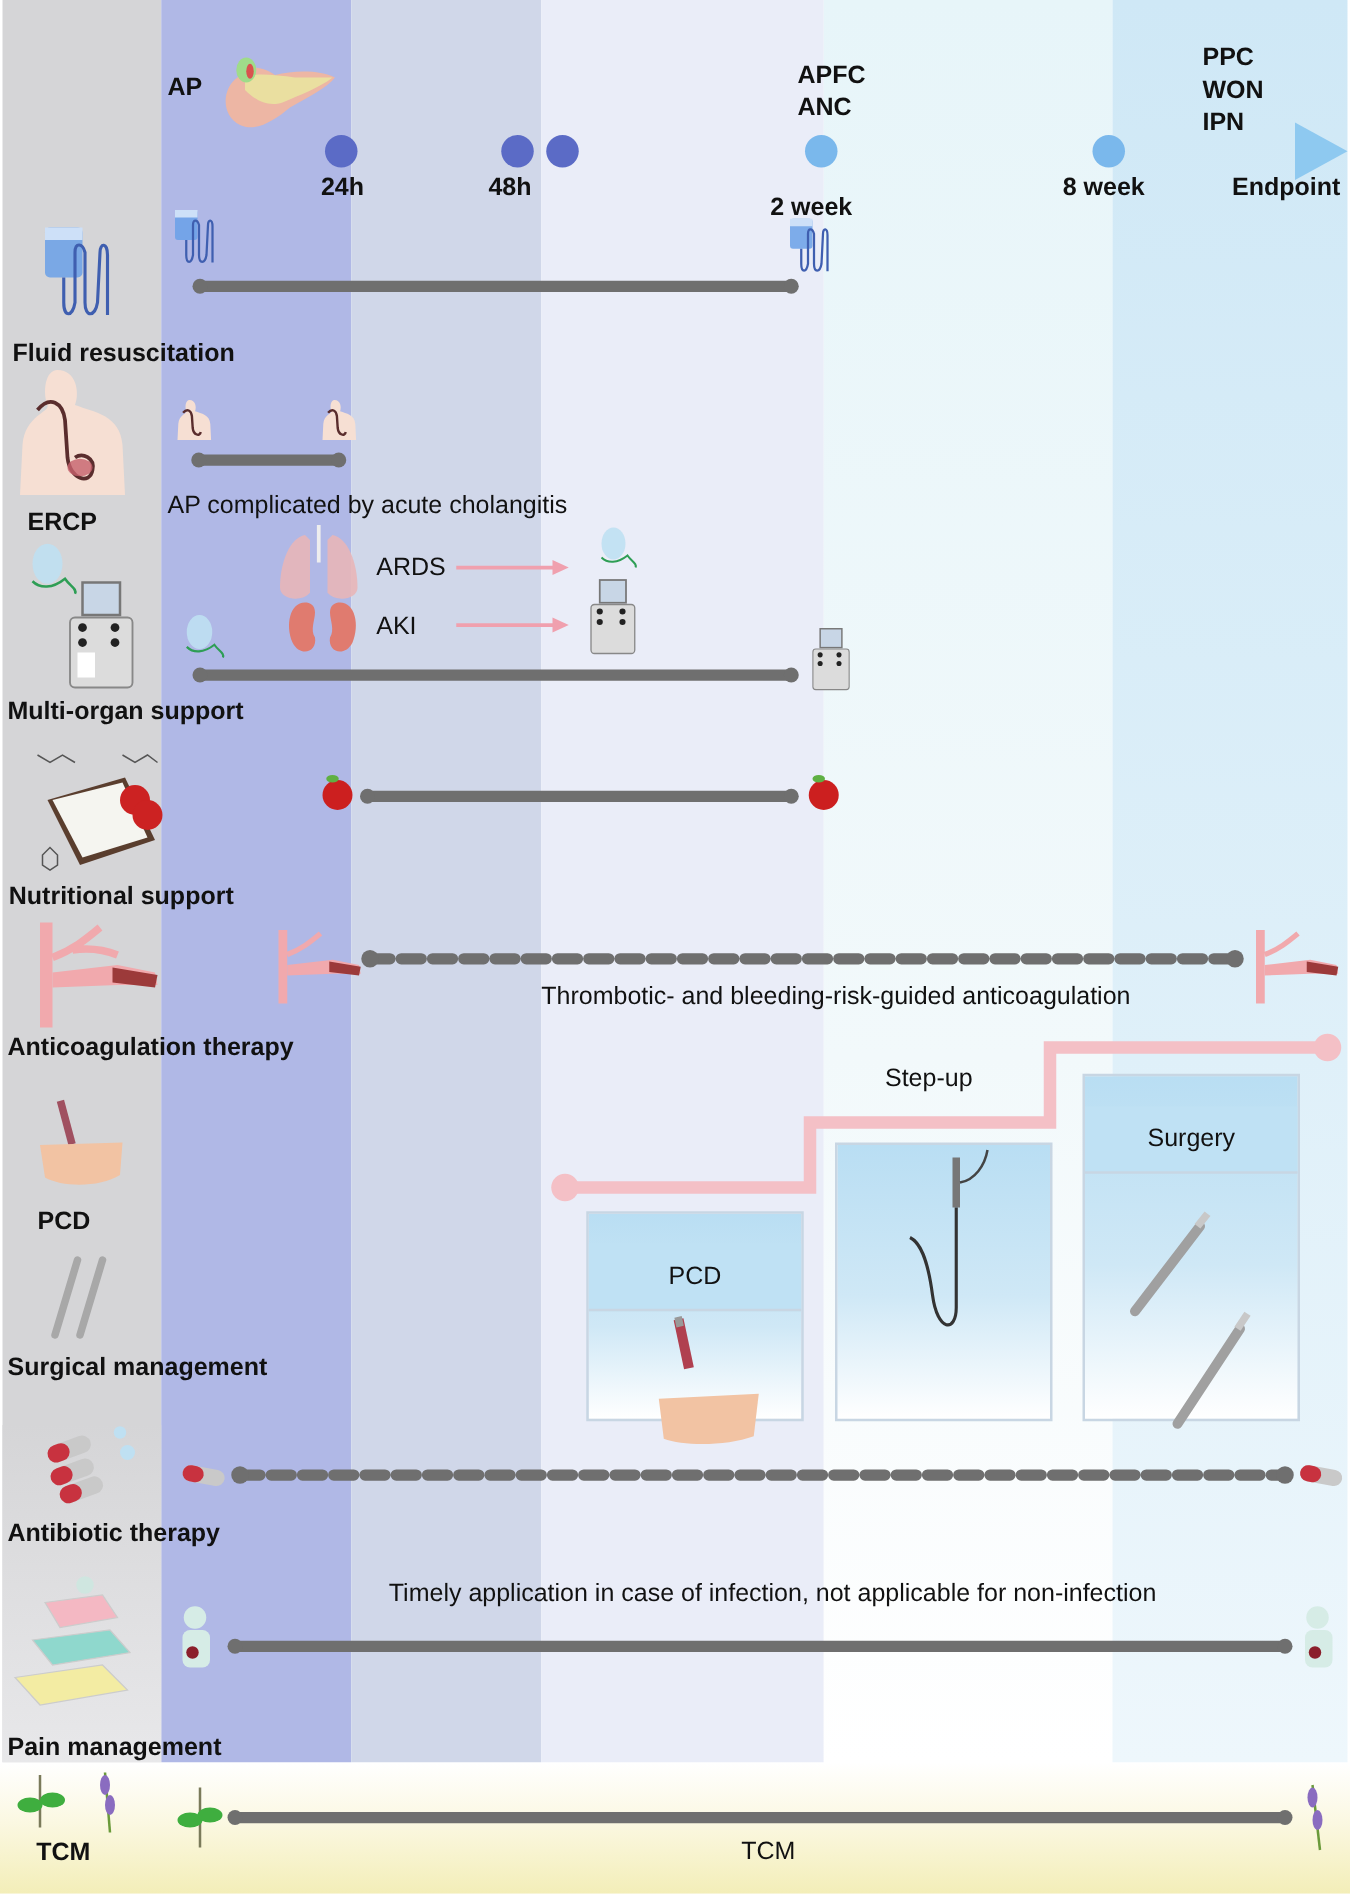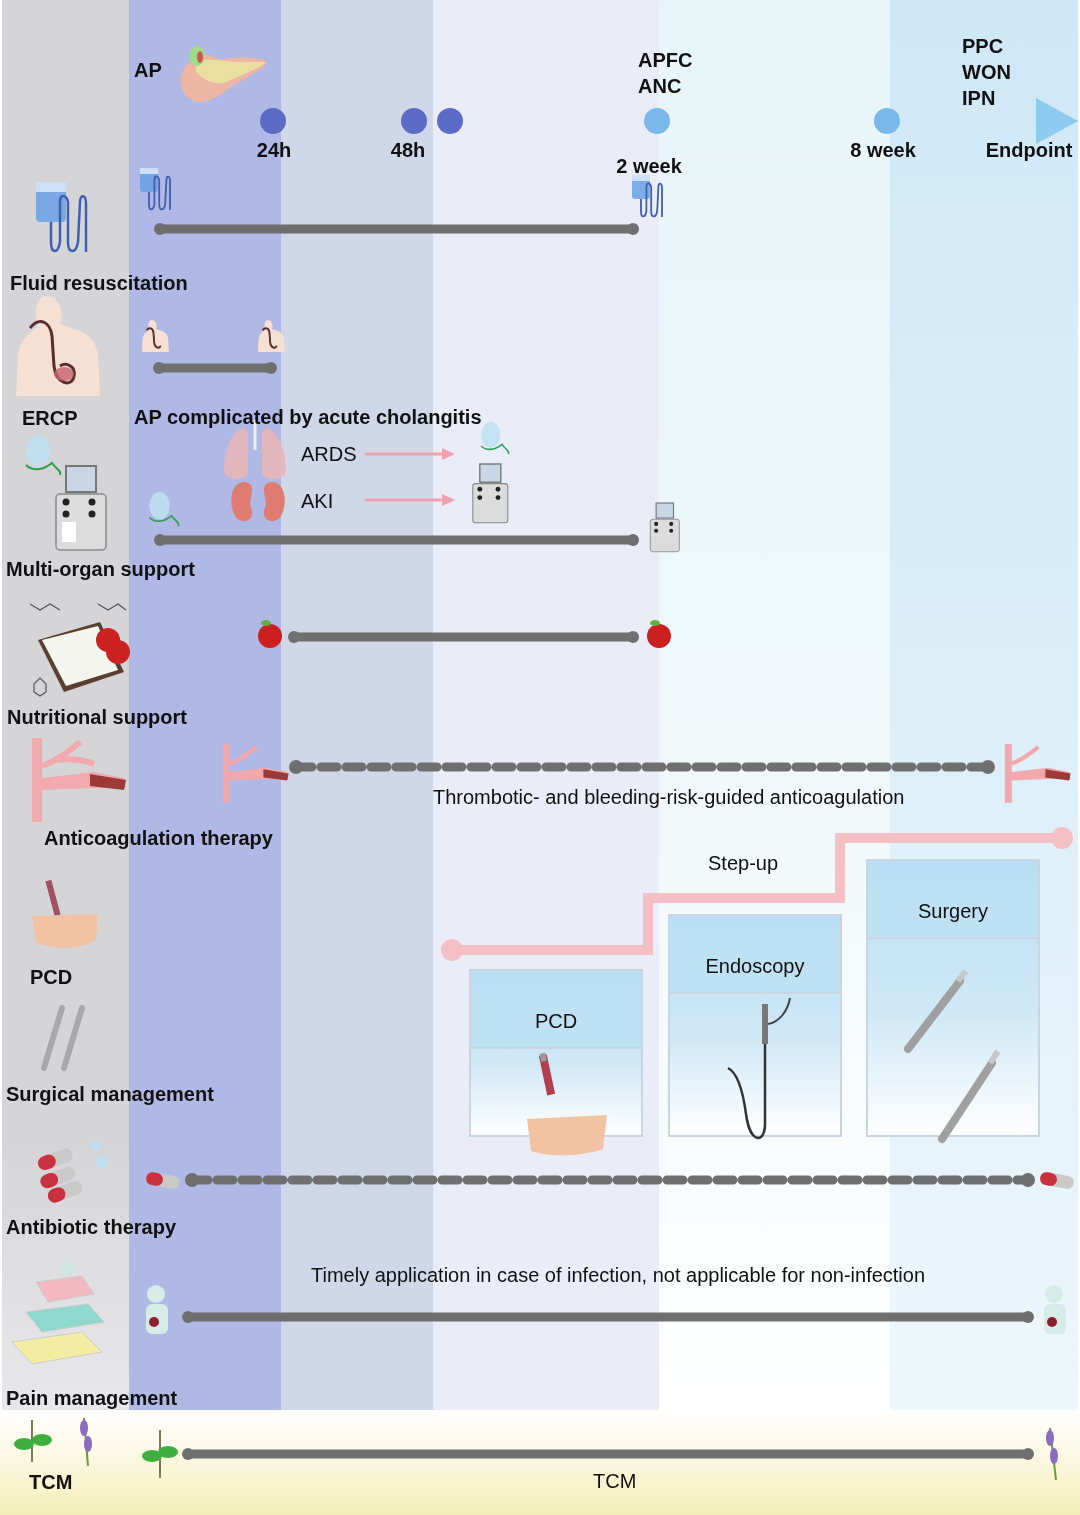--- a/index.html
+++ b/index.html
@@ -316,46 +316,45 @@
 <div class="abs tick" style="left:274px; top:139px;">24h</div>
 <div class="abs tick" style="left:408px; top:139px;">48h</div>
 <div class="abs tick" style="left:649px; top:139px;margin-top:16px;">2 week</div>
 <div class="abs tick" style="left:883px; top:139px;">8 week</div>
 <div class="abs tick" style="left:1029px; top:139px;">Endpoint</div>
 
 <div class="abs lbl-bold" style="left:10px; top:272px;text-align:right;">Fluid resuscitation</div>
 <div class="abs lbl-bold" style="left:22px; top:407px;">ERCP</div>
 <div class="abs lbl-bold" style="left:6px; top:558px;">Multi-organ support</div>
 <div class="abs lbl-bold" style="left:7px; top:706px;">Nutritional support</div>
-<div class="abs lbl-bold" style="left:6px; top:827px;margin-left:38px;">Anticoagulation therapy</div>
+<div class="abs lbl-bold" style="left:6px; top:827px;">Anticoagulation therapy</div>
 <div class="abs lbl-bold" style="left:30px; top:966px;">PCD</div>
 <div class="abs lbl-bold" style="left:6px; top:1083px;">Surgical management</div>
 <div class="abs lbl-bold" style="left:6px; top:1216px;">Antibiotic therapy</div>
 <div class="abs lbl-bold" style="left:6px; top:1387px;">Pain management</div>
 <div class="abs lbl-bold" style="left:29px; top:1471px;">TCM</div>
 
-<div class="abs lbl" style="left:134px; top:406px;font-weight:bold;">AP complicated by acute cholangitis</div>
+<div class="abs lbl" style="left:134px; top:393px;">AP complicated by acute cholangitis</div>
 <div class="abs lbl" style="left:301px; top:443px;">ARDS</div>
 <div class="abs lbl" style="left:301px; top:490px;">AKI</div>
 <div class="abs lbl" style="left:433px; top:786px;">Thrombotic- and bleeding-risk-guided anticoagulation</div>
 <div class="abs lbl" style="left:311px; top:1248px;margin-top:16px;">Timely application in case of infection, not applicable for non-infection</div>
 <div class="abs lbl" style="left:593px; top:1470px;">TCM</div>
 
 <div class="abs lbl" style="left:708px; top:852px;">Step-up</div>
 
 <div class="step-box" style="left:469px; top:969px; width:174px; height:168px;">
   <div class="head">PCD</div>
   <svg width="170" height="112" viewBox="0 0 170 112">
     <rect x="72" y="6" width="8" height="40" fill="#b04050" transform="rotate(-12 76 26)"></rect>
     <rect x="73" y="4" width="6" height="8" fill="#999" transform="rotate(-12 76 26)"></rect>
     <path d="M56,70 L136,66 L132,100 C110,108 76,108 60,102 Z" fill="#f2c3a3"></path>
   </svg>
 </div>
 <div class="step-box" style="left:668px; top:914px; width:174px; height:223px;">
-  <div class="head">Endoscopy</div>
   <svg width="170" height="168" viewBox="0 0 170 168">
     <rect x="92" y="10" width="6" height="40" fill="#777"></rect>
     <path d="M98,30 C110,28 118,16 120,4" stroke="#444" stroke-width="2" fill="none"></path>
     <path d="M95,50 L95,130 C95,150 80,150 76,120 C72,90 66,78 58,74" stroke="#333" stroke-width="2.5" fill="none"></path>
   </svg>
 </div>
 <div class="step-box" style="left:866px; top:859px; width:174px; height:278px;">
   <div class="head">Surgery</div>
   <svg width="170" height="222" viewBox="0 0 170 222">
     <line x1="40" y1="110" x2="92" y2="42" stroke="#a0a0a0" stroke-width="8" stroke-linecap="round"></line>

